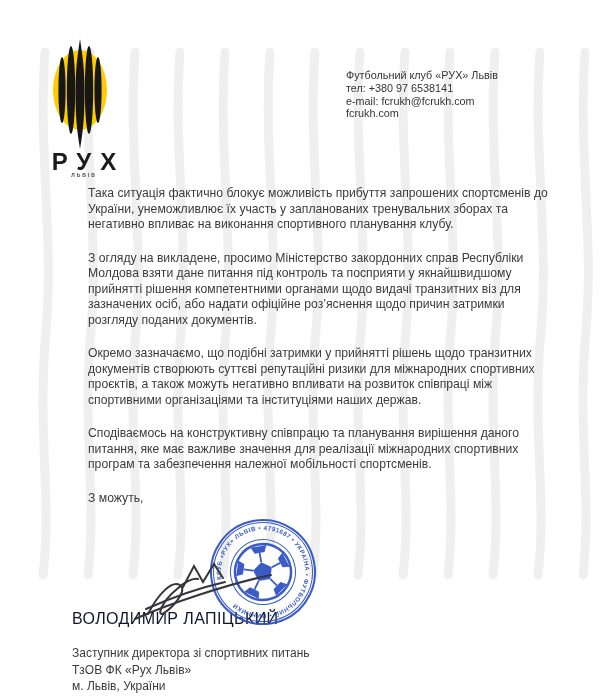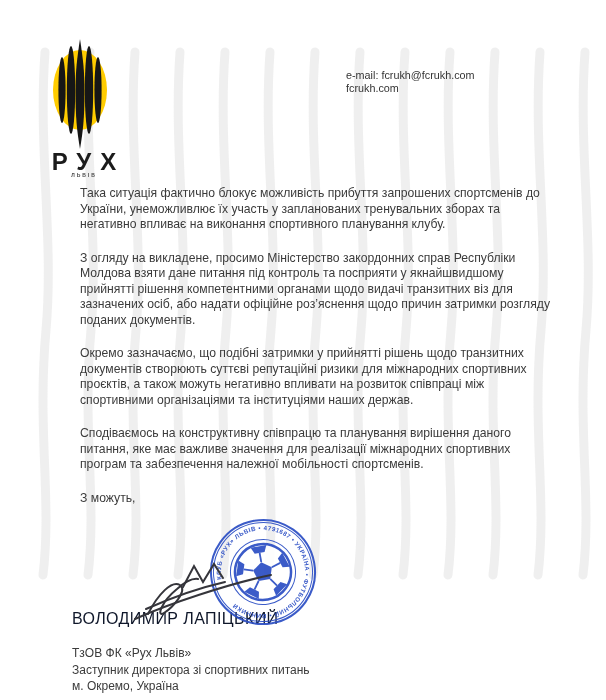--- a/index.html
+++ b/index.html
@@ -14,21 +14,21 @@
     position:absolute; left:36px; top:148px; width:96px; text-align:center;
     font-size:24px; font-weight:900; letter-spacing:9px; color:#1b1b1b;
     text-indent:9px; white-space:nowrap;
   }
   .logo-sub {
     position:absolute; left:36px; top:172px; width:96px; text-align:center;
     font-size:5px; font-weight:700; letter-spacing:2px; color:#4a4a4a;
   }
   .contact { position:absolute; left:346px; top:69px; font-size:10.8px; line-height:12.8px; color:#343434; }
   .body-text { position:absolute; left:72px; top:186px; width:482px; font-size:12.2px; line-height:15.5px; color:#3b3b3b; }
-  .body-text p { margin:0 0 18px 8px; }
+  .body-text p { margin:0 0 18px 16px; }
   .thanks { margin:0 0 18px 0; }
   .closing { margin:0; }
   .sig-name { position:absolute; left:72px; top:610px; font-size:16px; letter-spacing:0.4px; color:#0f172a; }
   .footer { position:absolute; left:72px; top:645px; font-size:12px; line-height:16.5px; color:#3b3b3b; }
   .stamp-svg { position:absolute; left:198px; top:507px; opacity:0.92; }
   .signature-svg { position:absolute; left:128px; top:542px; }
 </style>
 </head>
 <body>
 
@@ -60,20 +60,22 @@
     <ellipse cx="20" cy="52" rx="3.6" ry="33" fill="#161616"></ellipse>
     <ellipse cx="29" cy="52" rx="4.2" ry="44" fill="#161616"></ellipse>
     <ellipse cx="47" cy="52" rx="4.2" ry="44" fill="#161616"></ellipse>
     <ellipse cx="56" cy="52" rx="3.6" ry="33" fill="#161616"></ellipse>
     <path d="M38,1 C41,21 42.5,32 42.5,54 C42.5,80 41,93 38,111 C35,93 33.5,80 33.5,54 C33.5,32 35,21 38,1 Z" fill="#161616"></path>
   </svg>
   <div class="wordmark">РУХ</div>
   <div class="logo-sub">ЛЬВІВ</div>
 
   <div class="contact">
+    <div>Футбольний клуб «РУХ» Львів</div>
+    <div>тел: +380 97 6538141</div>
     <div>e-mail: fcrukh@fcrukh.com</div>
     <div>fcrukh.com</div>
   </div>
 
   <div class="body-text">
     <p>Така ситуація фактично блокує можливість прибуття запрошених спортсменів до України, унеможливлює їх участь у запланованих тренувальних зборах та негативно впливає на виконання спортивного планування клубу.</p>
     <p>З огляду на викладене, просимо Міністерство закордонних справ Республіки Молдова взяти дане питання під контроль та посприяти у якнайшвидшому прийнятті рішення компетентними органами щодо видачі транзитних віз для зазначених осіб, або надати офіційне роз’яснення щодо причин затримки розгляду поданих документів.</p>
     <p>Окремо зазначаємо, що подібні затримки у прийнятті рішень щодо транзитних документів створюють суттєві репутаційні ризики для міжнародних спортивних проєктів, а також можуть негативно впливати на розвиток співпраці між спортивними організаціями та інституціями наших держав.</p>
     <p>Сподіваємось на конструктивну співпрацю та планування вирішення даного питання, яке має важливе значення для реалізації міжнародних спортивних програм та забезпечення належної мобільності спортсменів.</p>
     <p class="closing">З можуть,</p>
@@ -115,18 +117,18 @@
   <svg class="signature-svg" width="160" height="92" viewBox="0 0 160 92">
     <g fill="none" stroke="#35353b" stroke-width="2" stroke-linecap="round">
       <path d="M 7,77 C 40,62 100,42 143,33"></path>
       <path d="M 18,67 C 45,55 75,45 97,40"></path>
       <path d="M 20,72 C 30,52 44,38 52,43 C 60,49 44,66 36,71 C 28,76 33,60 49,47 C 57,40 64,36 70,37"></path>
       <path d="M 55,45 L 66,24 L 75,40 L 86,22 L 95,36"></path>
     </g>
   </svg>
 
   <div class="footer">
+    <div>Заступник директора зі спортивних питань</div>
     <div>ТзОВ ФК «Рух Львів»</div>
-    <div>Заступник директора зі спортивних питань</div>
-    <div>м. Окремо, Україна</div>
+    <div>м. Львів, України</div>
   </div>
 
 </div>
 
 </body></html>

